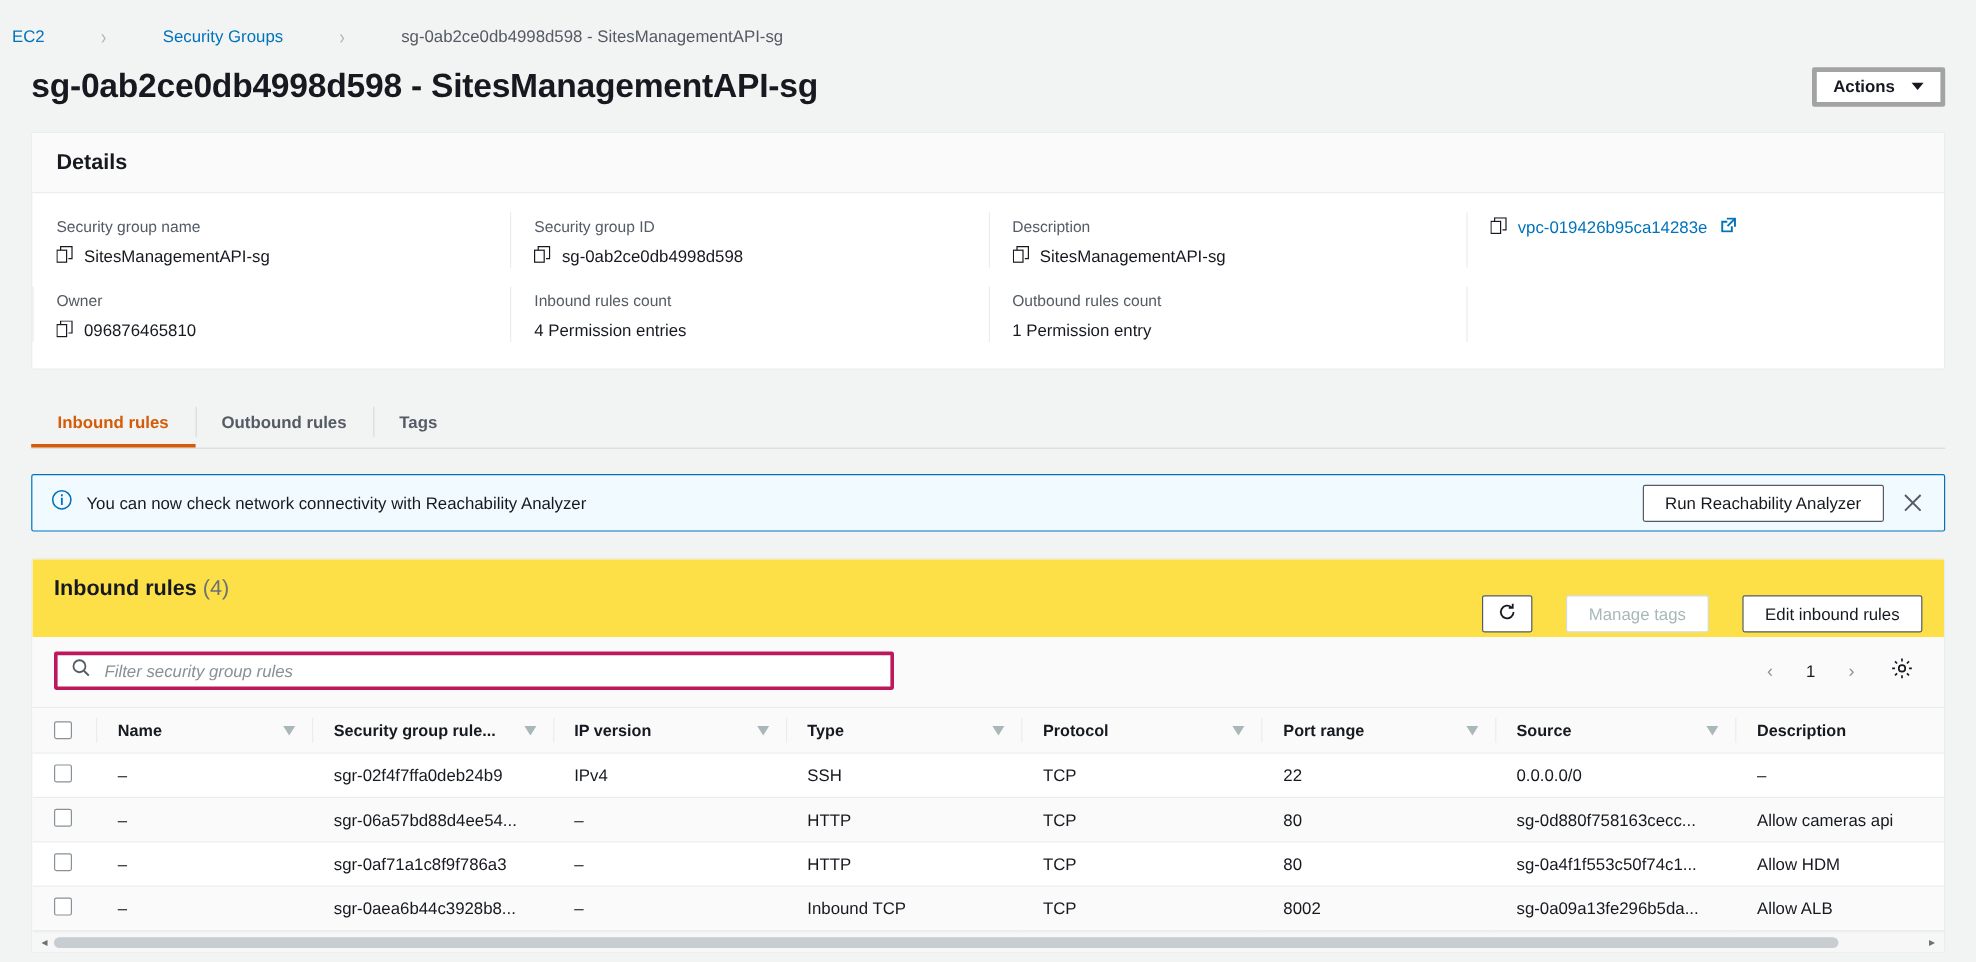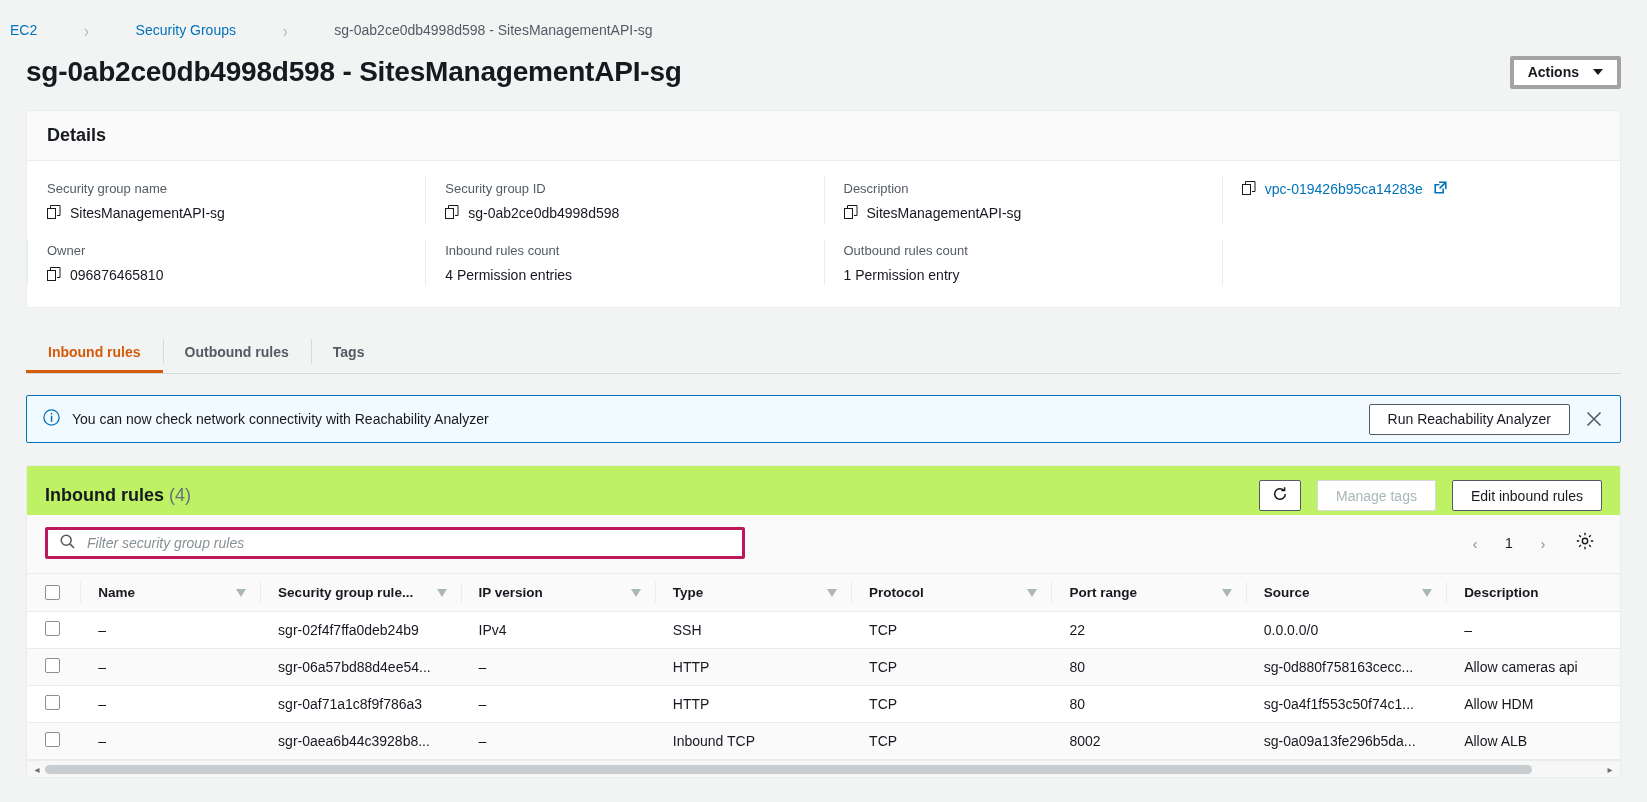--- a/index.html
+++ b/index.html
@@ -107,26 +107,26 @@
     display: inline-flex; align-items: center;
   }
 
   
   .table-panel {
     margin: 22px 26px 0 26px;
     background: #fff; border: 1px solid #eaeded; border-radius: 2px;
     overflow: hidden;
   }
   .table-head {
-    display: flex; align-items: center; justify-content: space-between;
-    padding: 14px 18px 4px 18px; background: #bef264;
+    display: flex; justify-content: space-between;
+    padding: 14px 18px 4px 18px; background: #fde047;
   }
   .table-title { font-size: 18px; font-weight: 700; }
   .table-title .count { color: #687078; font-weight: 400; }
-  .head-actions { display: flex; align-items: center; gap: 16px; }
+  .head-actions { display: flex; align-items: center; gap: 28px; margin-top: 16px; }
 
   .filter-row {
     display: flex; align-items: center; justify-content: space-between;
     padding: 12px 18px 14px 18px; background: #fafafa;
   }
   .search-box {
     position: relative; width: 700px; height: 32px;
     border: 3px solid #be185d; border-radius: 2px; background: #fff;
     display: flex; align-items: center; padding-left: 12px; gap: 10px;
   }

